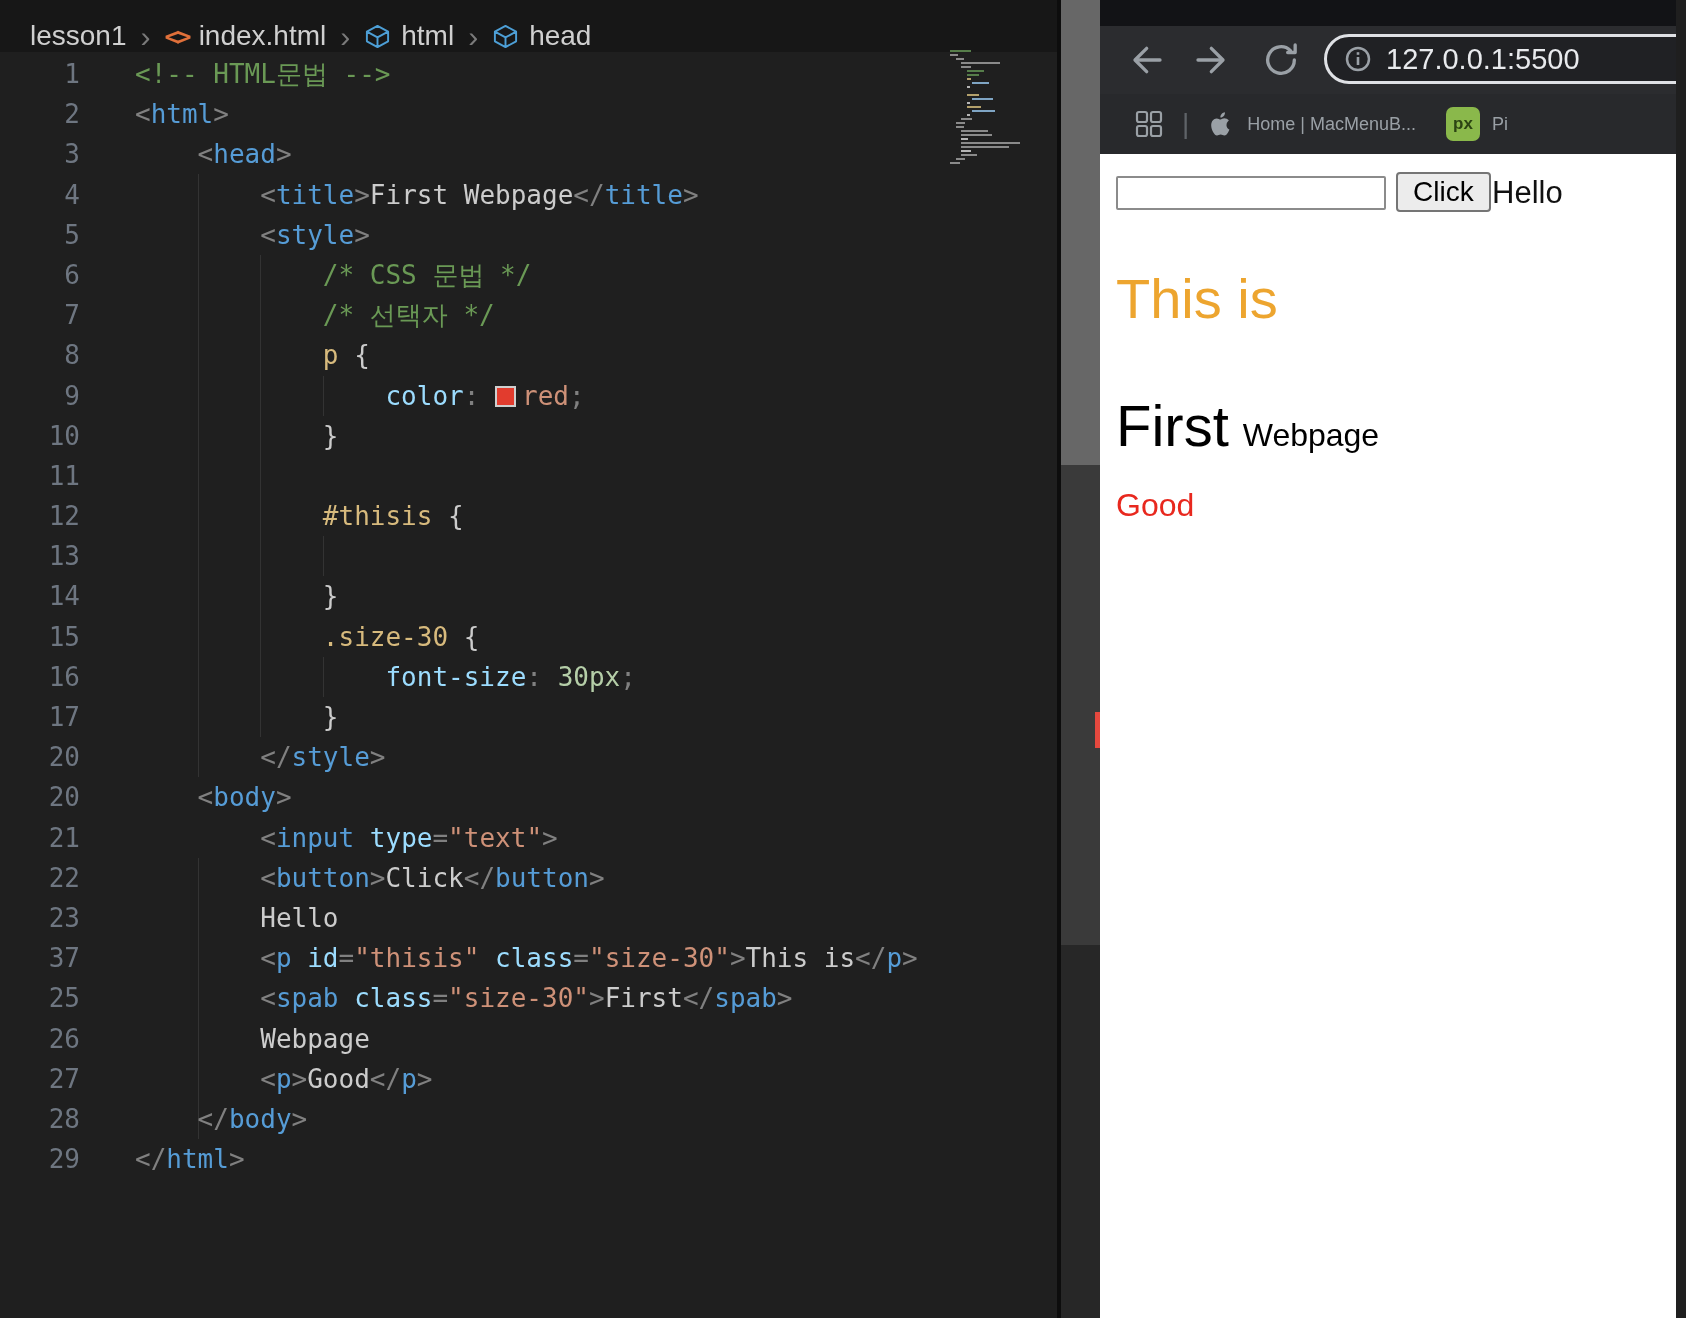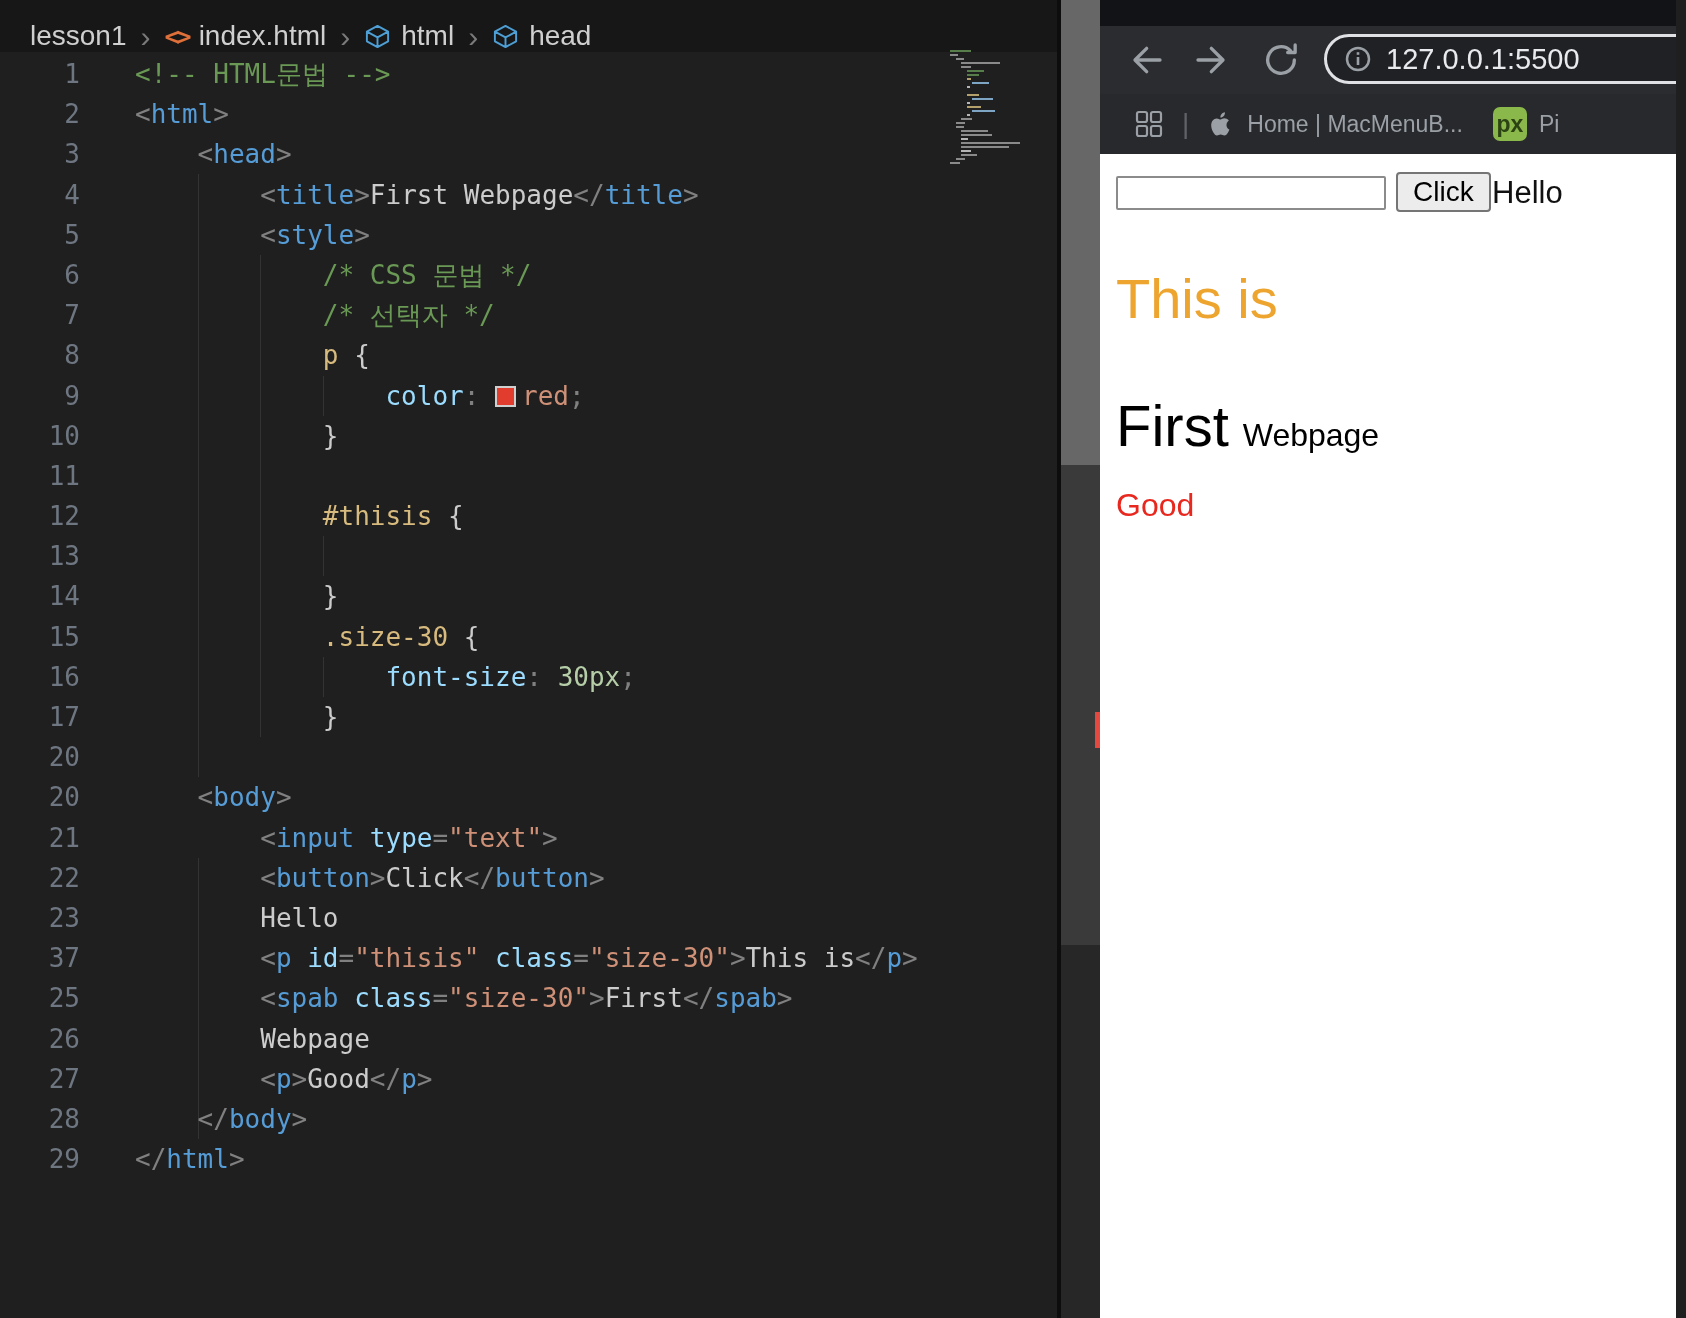--- a/index.html
+++ b/index.html
@@ -59,23 +59,23 @@
   .navbtn{position:absolute;top:11px;width:46px;height:46px;display:flex;align-items:center;justify-content:center;}
   .navbtn svg{width:40px;height:40px;}
   #nav-back{left:22px;} #nav-forward{left:90px;} #nav-reload{left:158px;}
   .urlbar{position:absolute;left:224px;top:8px;right:-28px;height:50px;box-sizing:border-box;
           border:3px solid #dfe1e5;border-radius:29px;background:#202124;
           display:flex;align-items:center;gap:13px;padding-left:16px;}
   .url-text{color:#e8eaed;font-size:29px;white-space:nowrap;}
   .bookmarks{height:60px;background:#28292c;display:flex;align-items:center;
              padding-left:34px;overflow:hidden;white-space:nowrap;}
   .bm-sep{color:#5f6368;font-size:28px;margin:0 18px;}
-  .bm-text{color:#9aa0a6;font-size:23px;margin-left:12px;}
+  .bm-text{color:#9aa0a6;font-size:18px;margin-left:12px;}
   .px-badge{width:34px;height:34px;border-radius:7px;background:#8ab84b;color:#2c4413;
-            font-weight:bold;font-size:23px;display:flex;align-items:center;justify-content:center;
+            font-weight:bold;font-size:17px;display:flex;align-items:center;justify-content:center;
             margin-left:30px;flex:none;}
 
   .page{position:absolute;top:154px;left:0;right:0;bottom:0;background:#fff;color:#000;}
   .text-input{position:absolute;left:16px;top:22px;width:270px;height:34px;box-sizing:border-box;
               border:2px solid #8b8b8b;border-radius:2px;background:#fff;font-size:26px;padding:0 6px;}
   .click-btn{position:absolute;left:296px;top:18px;height:40px;padding:0 15px;
              font-family:"Liberation Sans",sans-serif;font-size:28px;color:#000;
              background:#ececec;border:2px solid #757575;border-radius:4px;}
   .hello{position:absolute;left:392px;top:21px;font-size:31px;line-height:36px;color:#111;}
   .thisis{position:absolute;left:16px;top:112px;font-size:56px;line-height:66px;}
@@ -188,20 +188,21 @@
       <div class="code-row">
         <span class="ln">16</span>
         <span class="code"><span class="tk-prop">                font-size</span><span class="tk-punct">: </span><span class="tk-num">30px</span><span class="tk-punct">;</span></span>
       </div>
       <div class="code-row">
         <span class="ln">17</span>
         <span class="code"><span class="tk-text">            }</span></span>
       </div>
       <div class="code-row">
         <span class="ln">20</span>
+        <span class="code"><span class="tk-punct">        &lt;/</span><span class="tk-tag">style</span><span class="tk-punct">&gt;</span></span>
       </div>
       <div class="code-row">
         <span class="ln">20</span>
         <span class="code"><span class="tk-punct">    &lt;</span><span class="tk-tag">body</span><span class="tk-punct">&gt;</span></span>
       </div>
       <div class="code-row">
         <span class="ln">21</span>
         <span class="code"><span class="tk-punct">        &lt;</span><span class="tk-tag">input</span><span class="tk-attr"> type</span><span class="tk-punct">=</span><span class="tk-string">"text"</span><span class="tk-punct">&gt;</span></span>
       </div>
       <div class="code-row">

